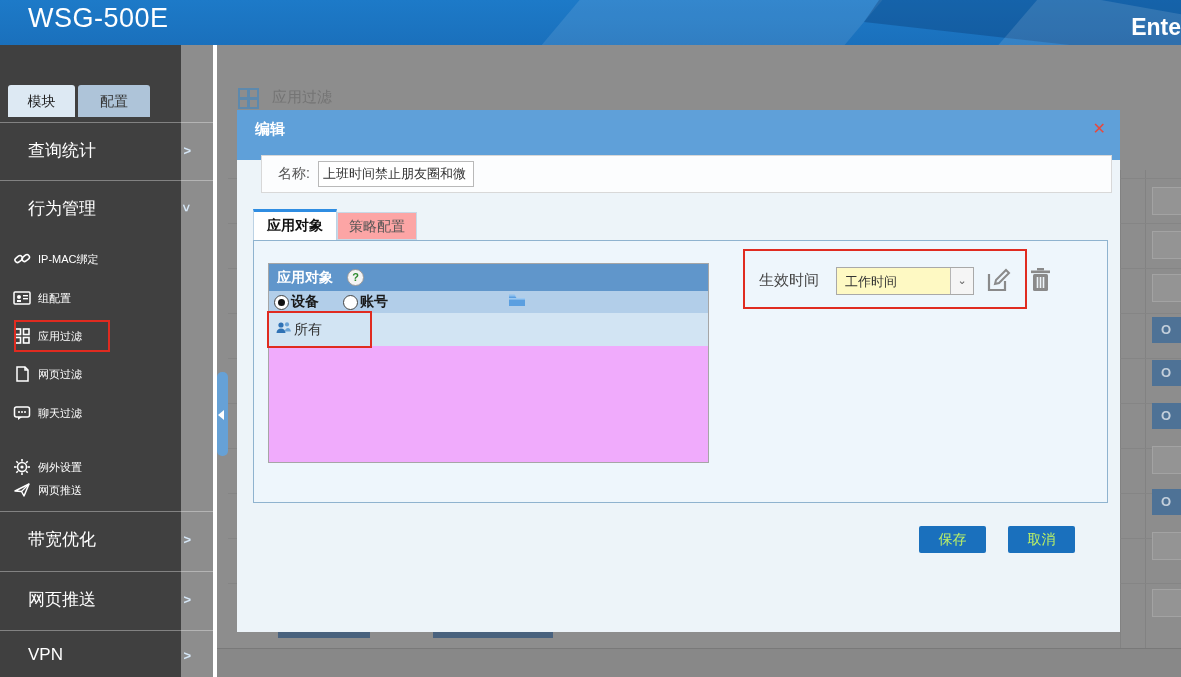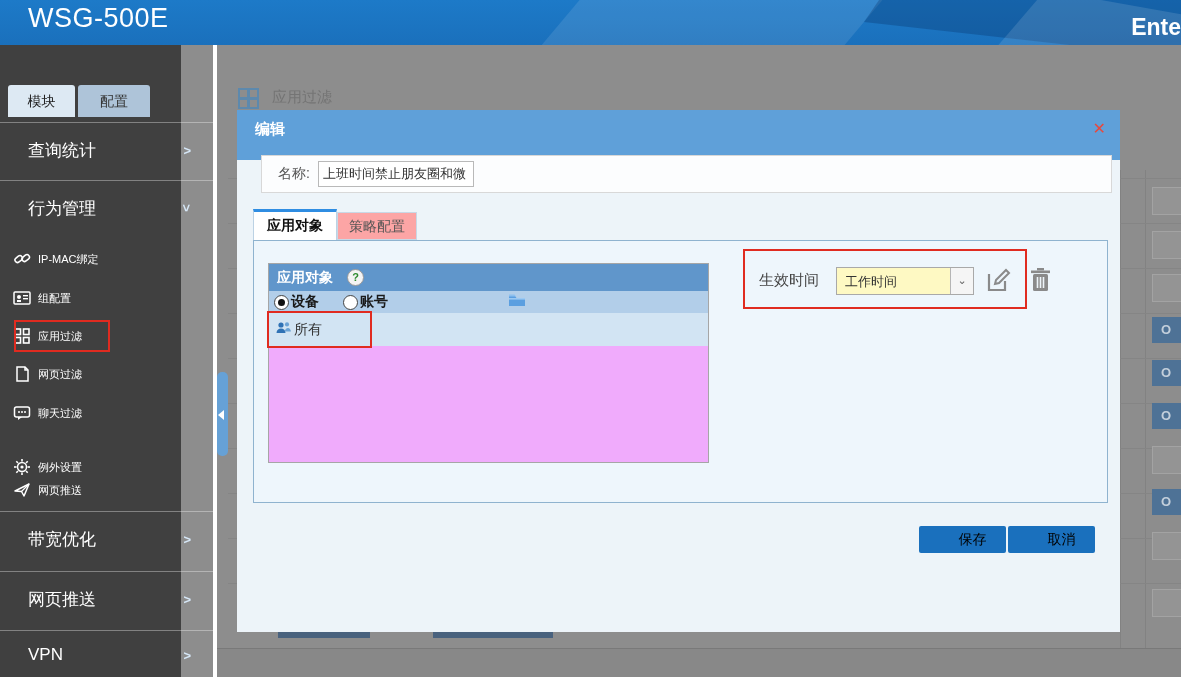--- a/index.html
+++ b/index.html
@@ -87,22 +87,22 @@
   .tree-row{position:absolute;left:0;top:0;width:100%;height:33px;background:#d2e4f3;
             display:flex;align-items:center;padding-left:6px;box-sizing:border-box;cursor:pointer;}
   .tree-lbl{font-size:14px;color:#333;margin-left:2px;}
   .eff-label{position:absolute;left:505px;top:30px;font-size:15px;color:#444;}
   .eff-select{position:absolute;left:582px;top:26px;width:138px;height:28px;background:#fef9c3;
               border:1px solid #a9a9a9;box-sizing:border-box;cursor:pointer;}
   .eff-value{position:absolute;left:8px;top:5px;font-size:13px;color:#333;}
   .eff-chev{position:absolute;right:0;top:0;width:22px;height:26px;border-left:1px solid #b5b5b5;
             background:#f5f5f5;color:#666;text-align:center;line-height:24px;font-size:11px;}
   .icon-btn{position:absolute;cursor:pointer;}
-  .btn{position:absolute;top:416px;width:67px;height:27px;background:#1a70bd;color:#000000;
-       font-size:14px;text-align:center;line-height:27px;border-radius:2px;cursor:pointer;padding-left:20px;}
+  .btn{position:absolute;top:416px;width:67px;height:27px;background:#1a70bd;color:#bef264;
+       font-size:14px;text-align:center;line-height:27px;border-radius:2px;cursor:pointer;}
   .btn.save{left:682px;} .btn.cancel{left:771px;}
   
   .red-box{position:absolute;border:2px solid #e02b20;z-index:40;}
   .rb1{left:14px;top:320px;width:92px;height:28px;}
   .rb2{left:267px;top:311px;width:101px;height:33px;}
   .rb3{left:743px;top:249px;width:280px;height:56px;}
 </style>
 </head>
 <body>
 

